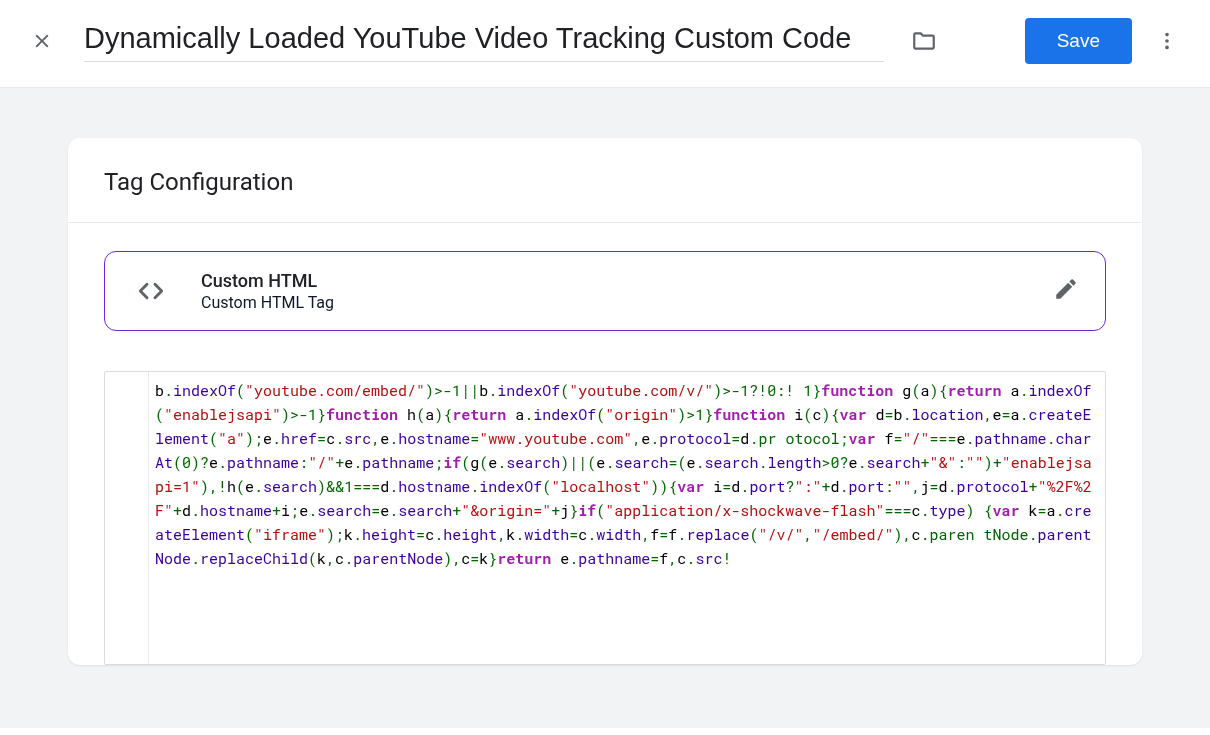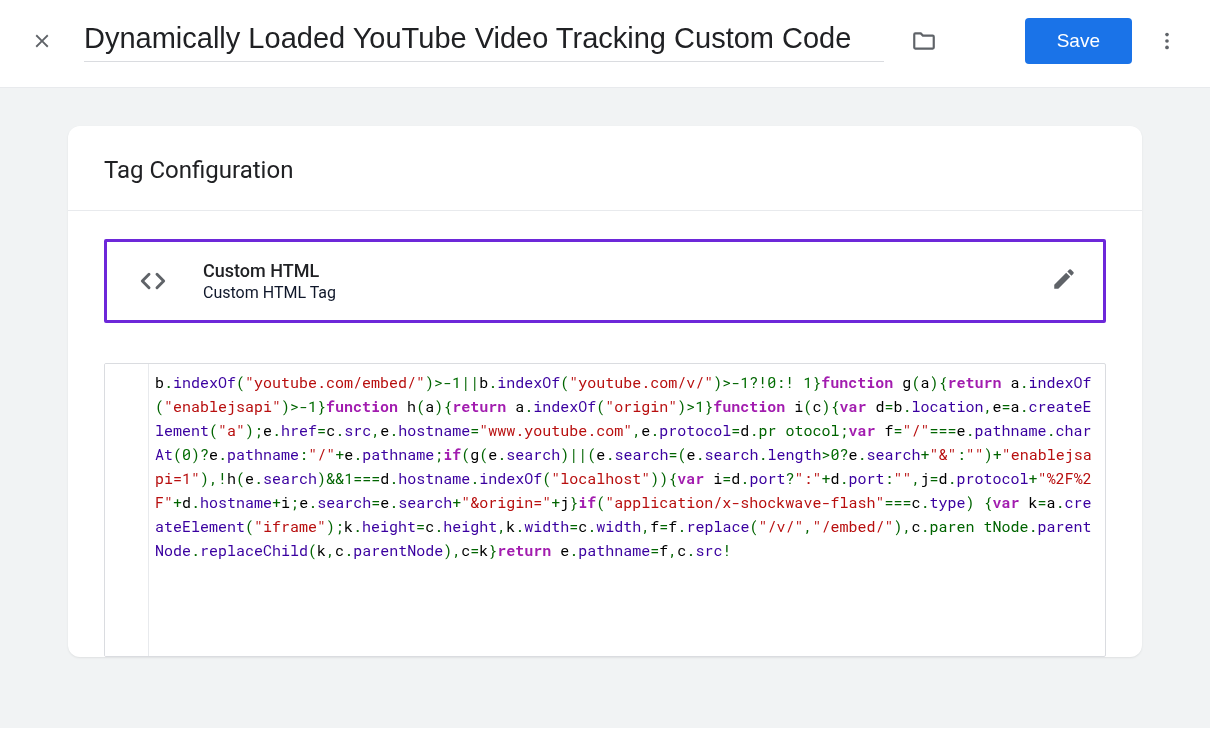--- a/index.html
+++ b/index.html
@@ -63,41 +63,41 @@
   .more-btn svg { width: 22px; height: 22px; }
   .divider { border-bottom: 1px solid #e8eaed; }
   .content-area {
     background: #f1f3f4;
     padding: 38px 0 0 0;
     min-height: 640px;
   }
   .card {
     background: #fff;
     border-radius: 12px;
-    margin: 0 auto;
+    margin: 12px auto;
     width: 1074px;
     box-shadow: 0 1px 2px rgba(60,64,67,.1);
     overflow: hidden;
   }
   .card-title {
     font-size: 24px;
     font-weight: 400;
     color: #202124;
     padding: 30px 36px 26px 36px;
     border-bottom: 1px solid #e8eaed;
   }
   .card-body { padding: 28px 36px 0 36px; }
   .tag-type-label {
     font-size: 16px;
     color: #5f6368;
     margin-bottom: 18px;
   }
   .tag-type-box {
-    border: 3px solid #6d28d9;
-    border-radius: 2px;
+    border: 1px solid #6d28d9;
+    border-radius: 12px;
     padding: 18px 26px;
     display: flex;
     align-items: center;
     margin-bottom: 40px;
   }
   .code-icon {
     color: #5f6368;
     margin-right: 30px;
     width: 40px;
     display: flex; align-items: center; justify-content: center;

